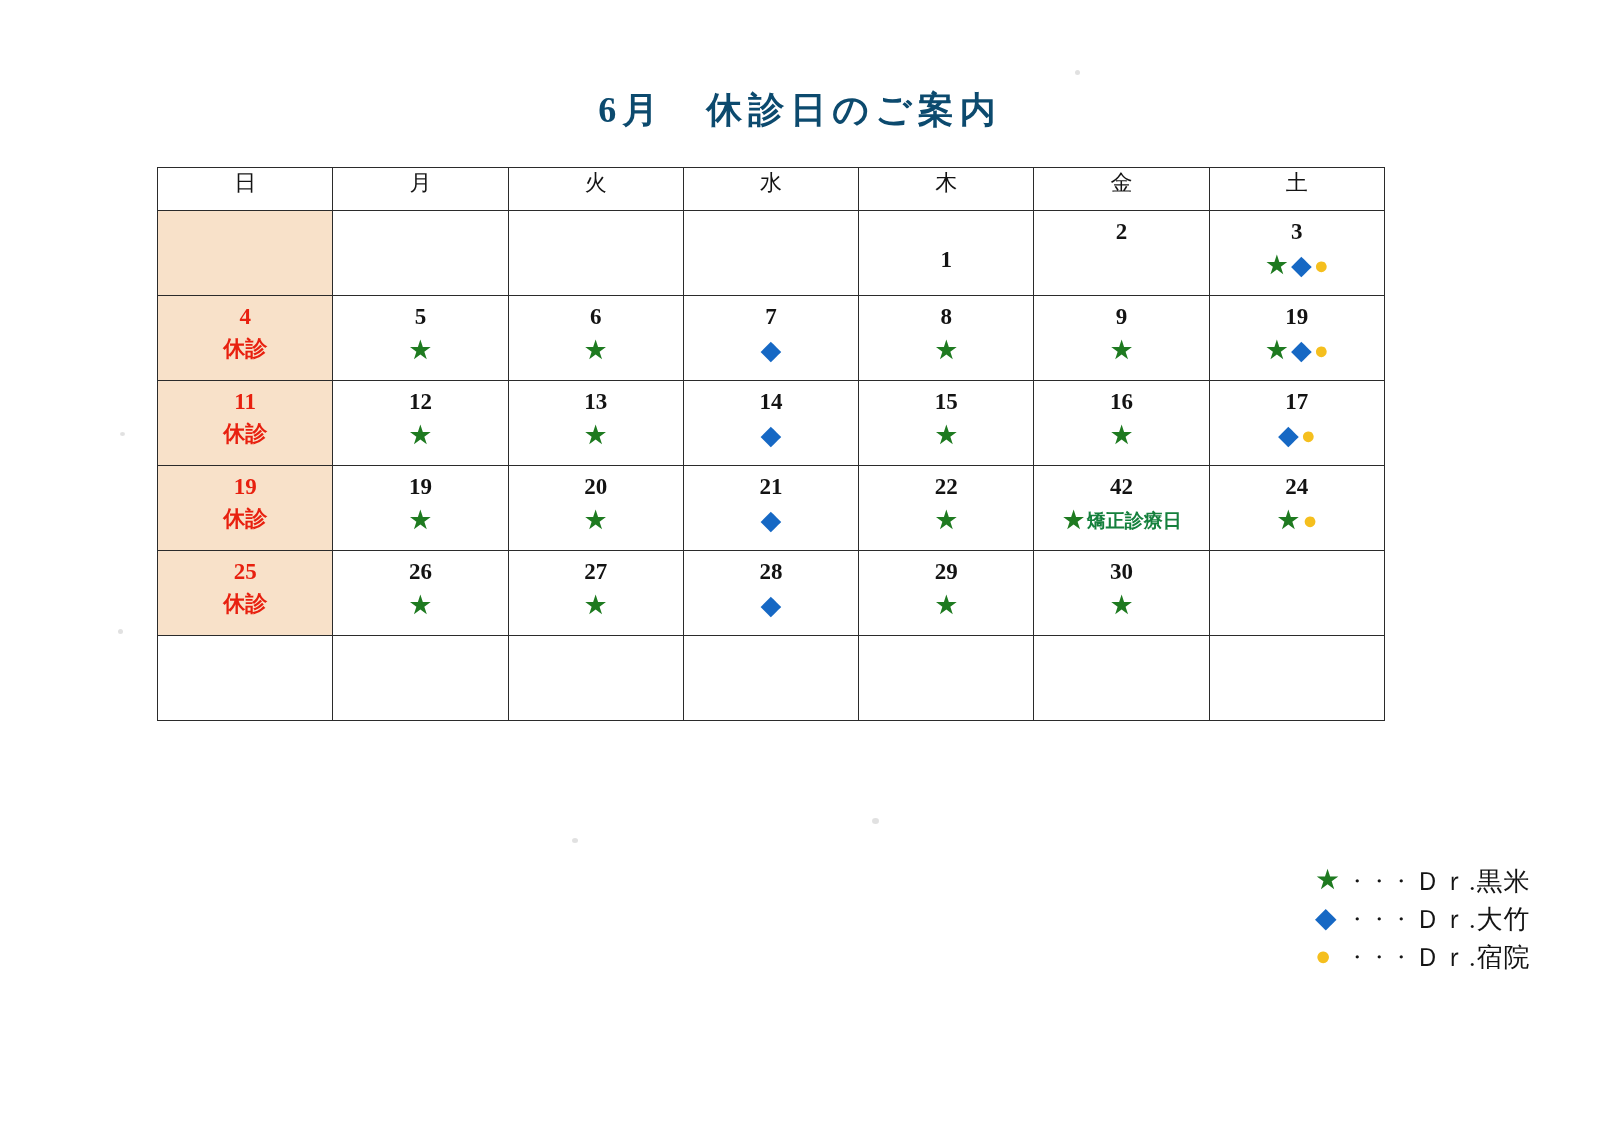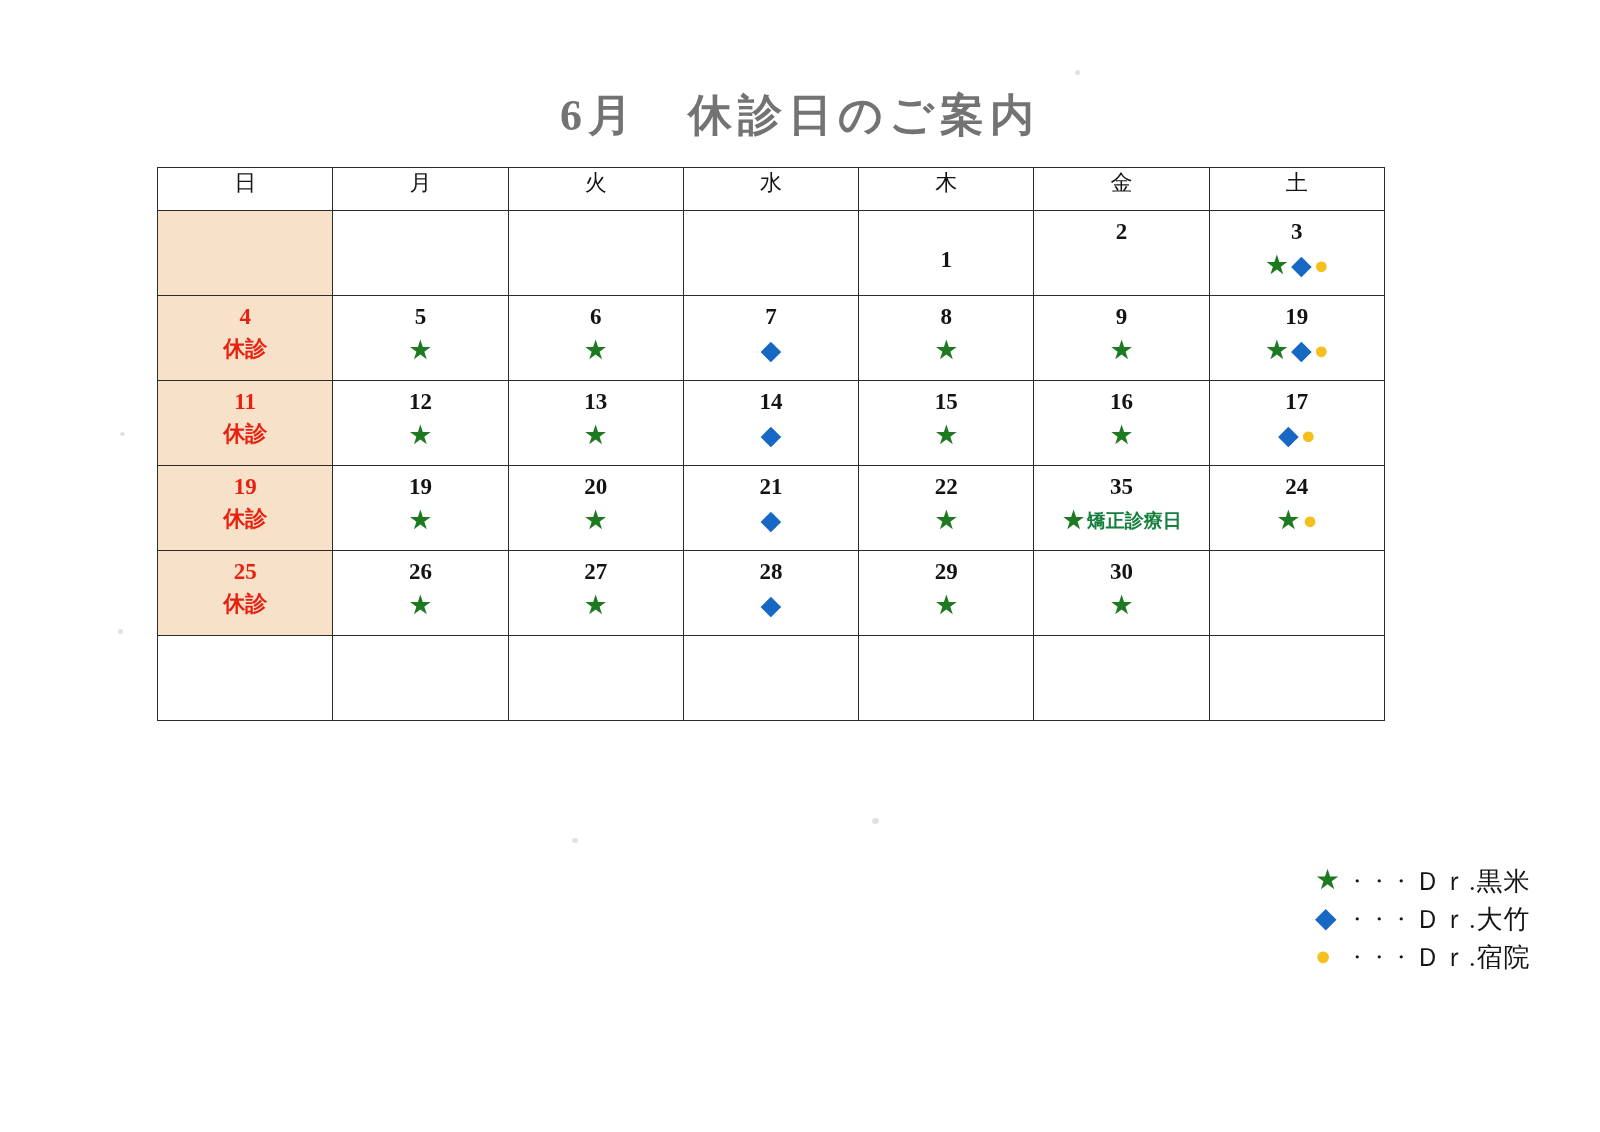--- a/index.html
+++ b/index.html
@@ -15,24 +15,24 @@
     overflow: hidden;
   }
 
   
   #page-title {
     position: absolute;
     left: 0;
     top: 86px;
     width: 1600px;
     text-align: center;
-    font-size: 44px;
+    font-size: 36px;
     font-weight: bold;
     letter-spacing: 6px;
-    color: #737373;
+    color: #0c4a6e;
     font-family: "Liberation Serif", "DejaVu Serif", serif;
   }
 
   
   #calendar {
     position: absolute;
     left: 157px;
     top: 167px;
     width: 1228px;
     border-collapse: collapse;
@@ -321,21 +321,21 @@
             <span class="sym sym-diamond">◆</span>
           </div>
         </td>
         <td class="daycell">
           <div class="daynum">22</div>
           <div class="marks">
             <span class="sym sym-star">★</span>
           </div>
         </td>
         <td class="daycell">
-          <div class="daynum">35</div>
+          <div class="daynum">42</div>
           <div class="marks with-note">
             <span class="sym sym-star">★</span>
             <span class="note-text">矯正診療日</span>
           </div>
         </td>
         <td class="daycell">
           <div class="daynum">24</div>
           <div class="marks">
             <span class="sym sym-star">★</span>
             <span class="sym sym-circle">●</span>

